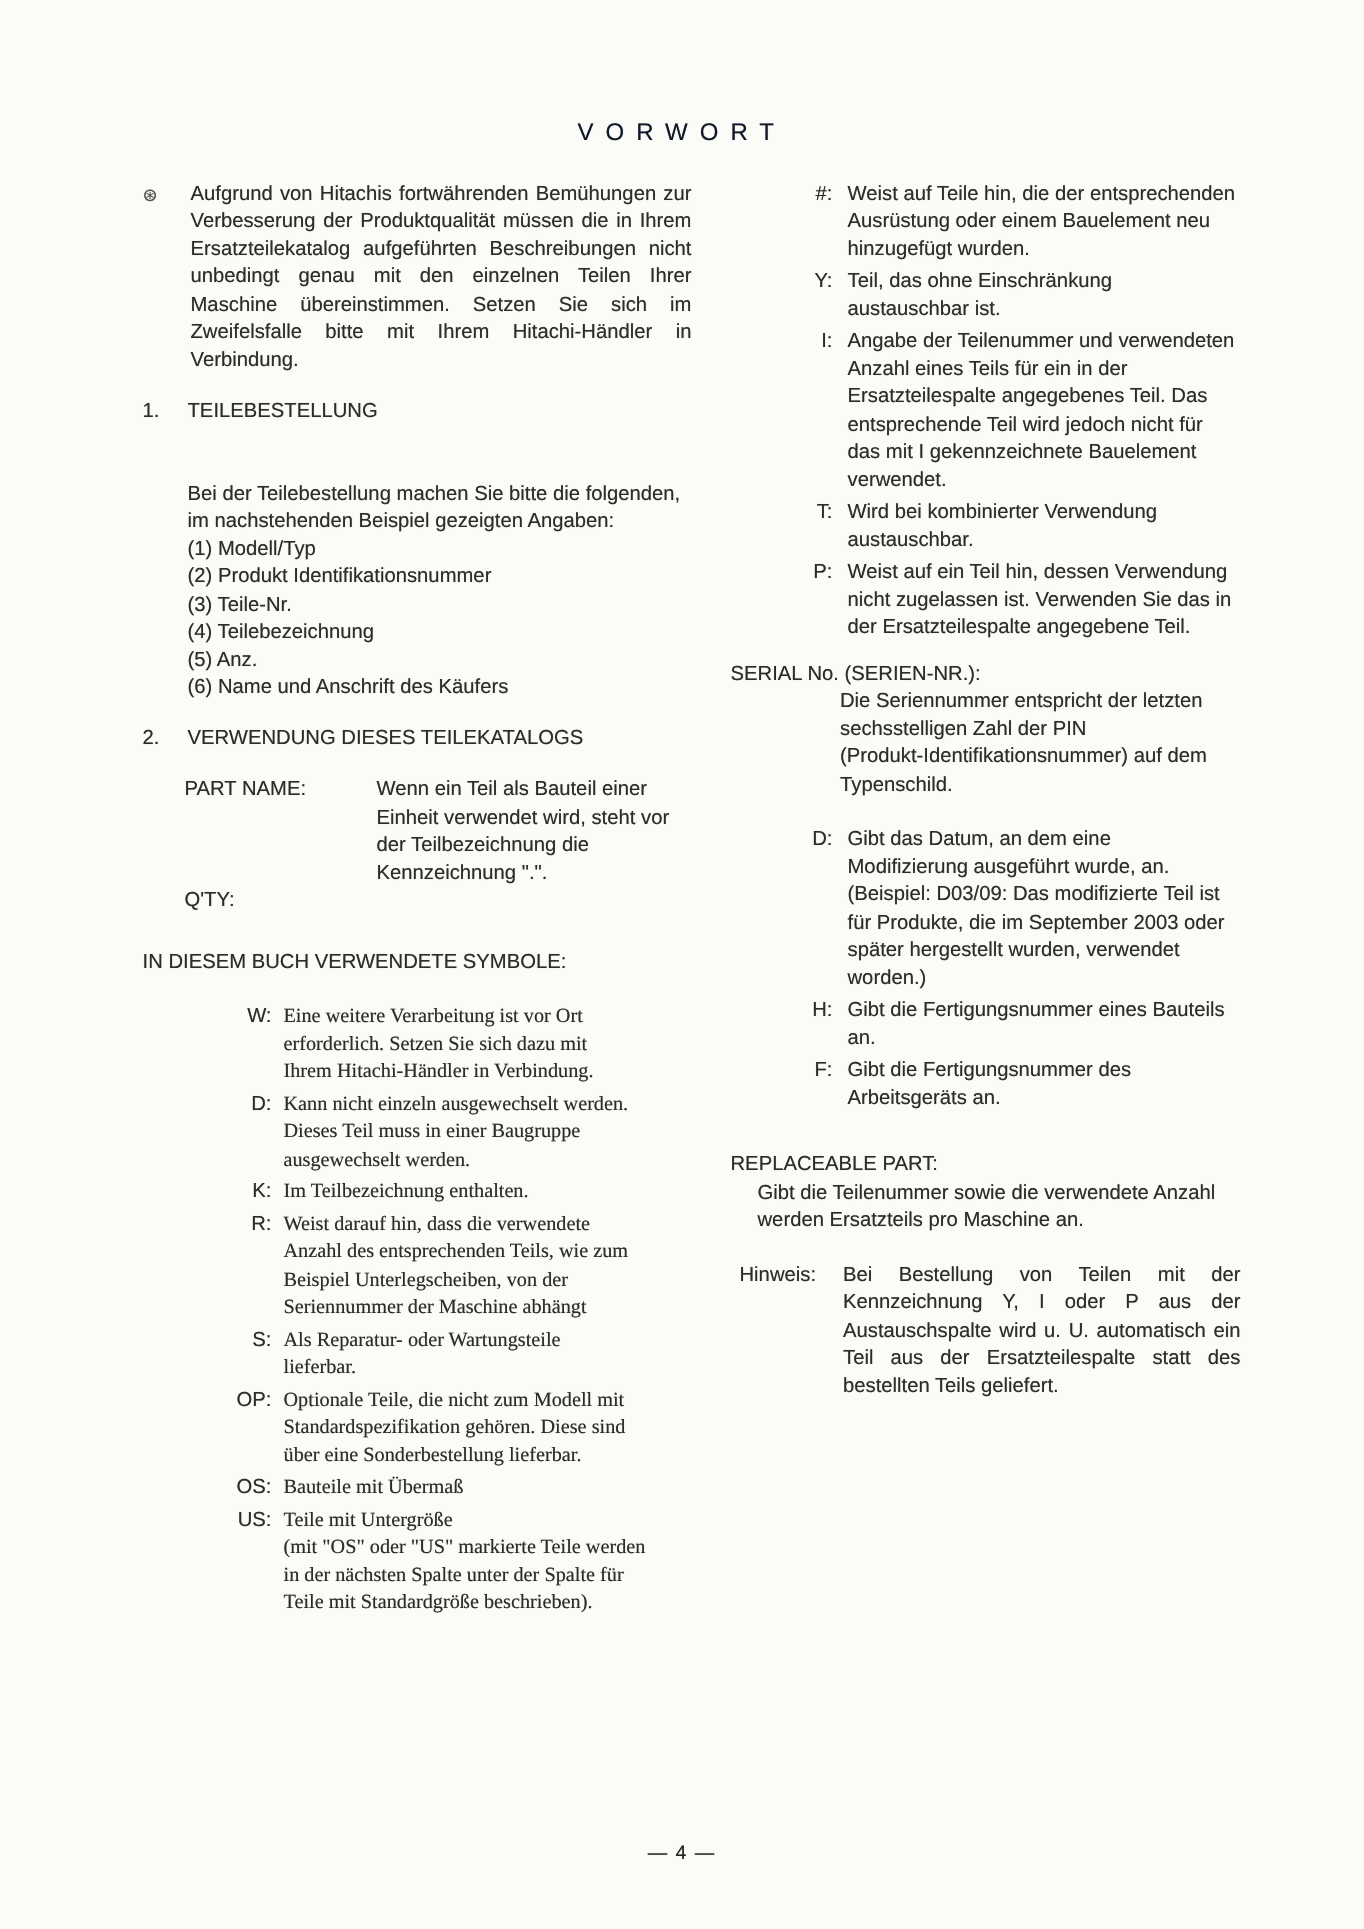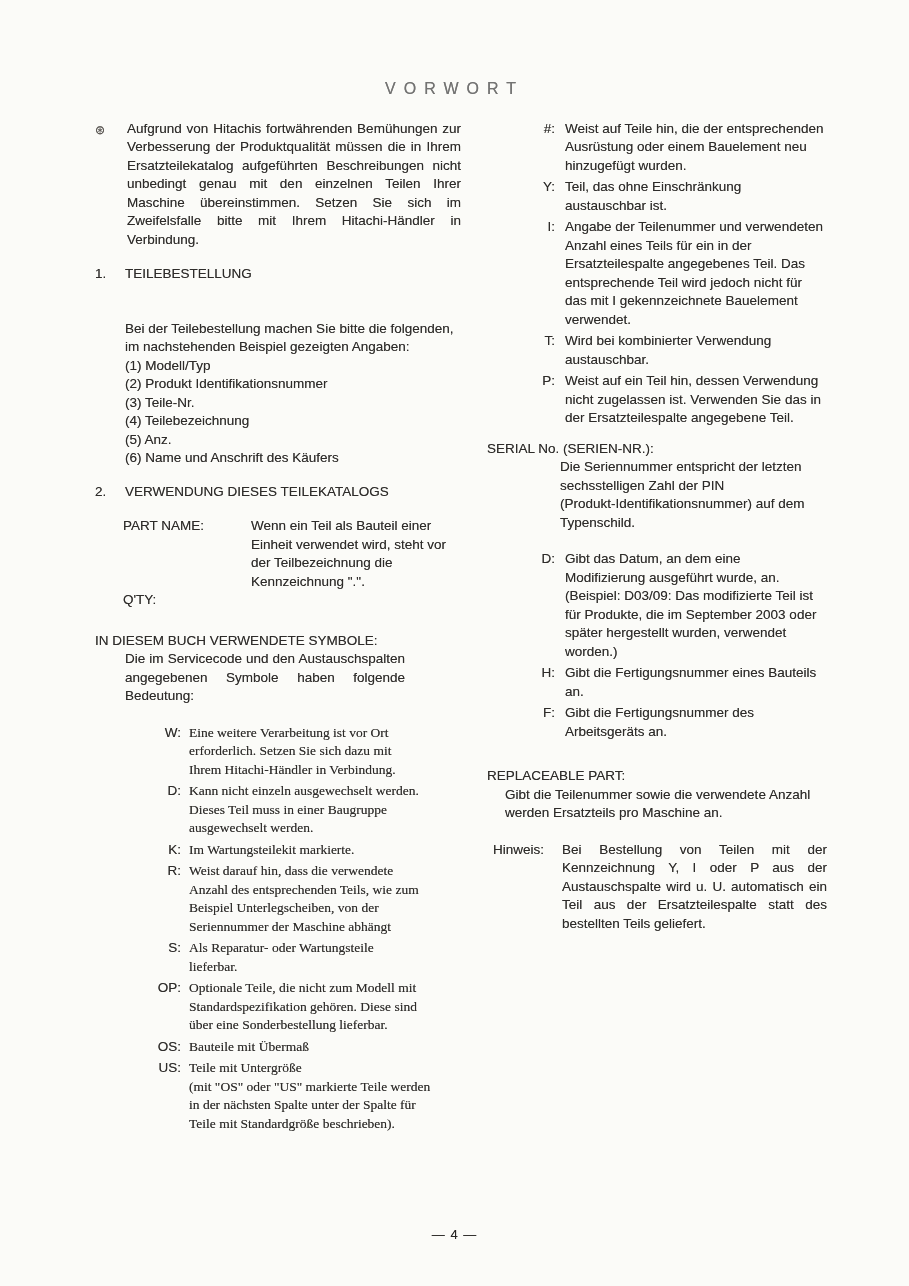--- a/index.html
+++ b/index.html
@@ -17,21 +17,21 @@
     overflow: hidden;
     text-shadow: 0 0 0.45px rgba(46,44,42,0.55);
   }
   .doc-title {
     margin: 0;
     padding-top: 80px;
     text-align: center;
     font-size: 16px;
     font-weight: normal;
     letter-spacing: 8px;
-    color: #737373;
+    color: #0f172a;
   }
   .columns {
     display: flex;
     margin: 21px 0 0 95px;
     gap: 24px;
     align-items: flex-start;
   }
   .col-left  { width: 368px; flex: none; }
   .col-right { width: 396px; flex: none; }
   .pre { white-space: pre-line; }
@@ -137,38 +137,37 @@
 der Teilbezeichnung die
 Kennzeichnung ".".</span>
           </div>
           <div class="def-row">
             <span class="def-term">Q'TY:</span>
           </div>
         </div>
       </div>
 
       <div class="symbols-head">IN DIESEM BUCH VERWENDETE SYMBOLE:</div>
-      <p class="symbols-intro just">Die im Servicecode und den Austauschspalten angegebenen Symbole haben folgende Bedeutung:</p>
 
       <div class="sym-list">
         <div class="sym-row">
           <span class="sym-code">W:</span>
           <span class="sym-text pre">Eine weitere Verarbeitung ist vor Ort
 erforderlich. Setzen Sie sich dazu mit
 Ihrem Hitachi-Händler in Verbindung.</span>
         </div>
         <div class="sym-row">
           <span class="sym-code">D:</span>
           <span class="sym-text pre">Kann nicht einzeln ausgewechselt werden.
 Dieses Teil muss in einer Baugruppe
 ausgewechselt werden.</span>
         </div>
         <div class="sym-row">
           <span class="sym-code">K:</span>
-          <span class="sym-text pre">Im Wartungsteilekit markierte.</span>
+          <span class="sym-text pre">Im Teilbezeichnung enthalten.</span>
         </div>
         <div class="sym-row">
           <span class="sym-code">R:</span>
           <span class="sym-text pre">Weist darauf hin, dass die verwendete
 Anzahl des entsprechenden Teils, wie zum
 Beispiel Unterlegscheiben, von der
 Seriennummer der Maschine abhängt</span>
         </div>
         <div class="sym-row">
           <span class="sym-code">S:</span>

